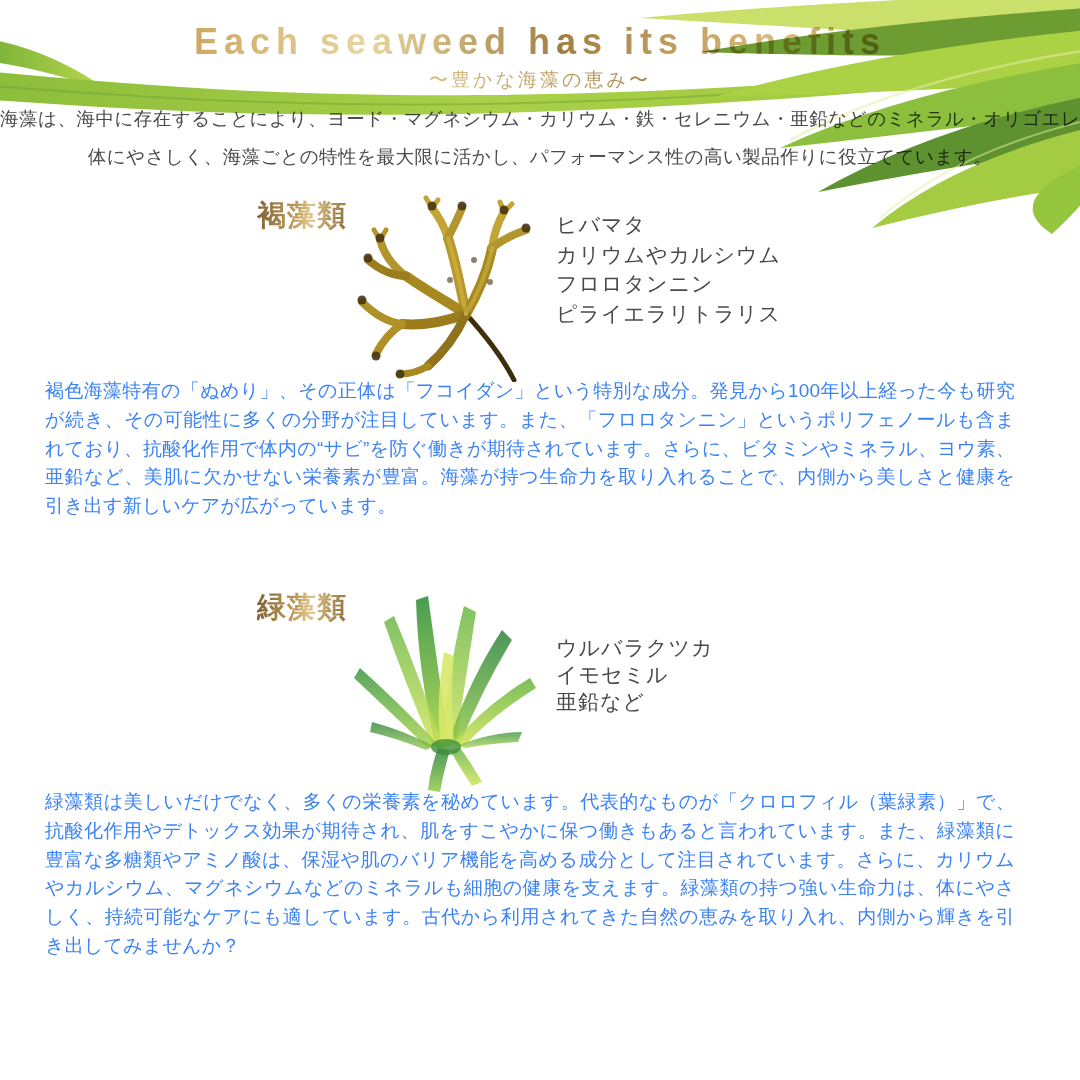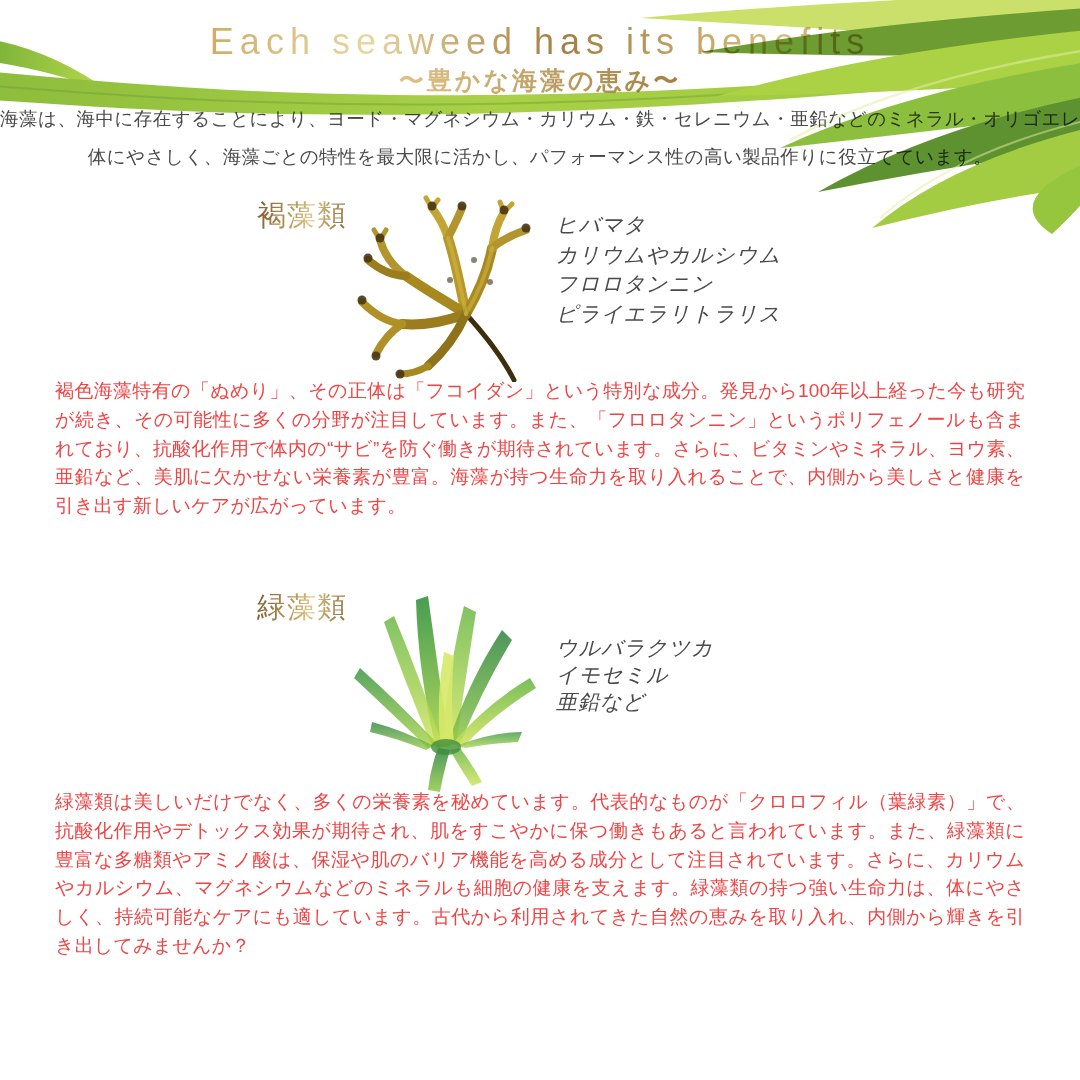--- a/index.html
+++ b/index.html
@@ -17,34 +17,34 @@
   .gold-soft{
     background:linear-gradient(94deg,#b28a46 0%,#e2c88c 35%,#9e7a3e 65%,#d3b272 100%);
     -webkit-background-clip:text;background-clip:text;color:transparent;
   }
   .gold-head{
     background:linear-gradient(100deg,#7c5c30 0%,#c3a05c 45%,#e0c689 58%,#8a6636 100%);
     -webkit-background-clip:text;background-clip:text;color:transparent;
   }
   
   .title-block{position:absolute;top:22px;left:0;width:1080px;text-align:center;mix-blend-mode:multiply;}
-  .title-en{font-size:36px;font-weight:normal;letter-spacing:6px;line-height:40px;}
-  .title-ja{font-size:25px;font-weight:bold;letter-spacing:3px;line-height:30px;margin-top:3px;}
+  .title-en{font-size:36px;font-weight:bold;letter-spacing:6px;line-height:40px;}
+  .title-ja{font-size:19px;font-weight:normal;letter-spacing:3px;line-height:30px;margin-top:3px;}
   
   .intro{position:absolute;top:100px;left:0;width:1080px;text-align:center;mix-blend-mode:multiply;}
   .intro div{font-size:18.5px;line-height:38px;white-space:nowrap;letter-spacing:0.5px;}
   
-  .sec-head{position:absolute;left:257px;font-size:29px;font-weight:normal;letter-spacing:1px;}
-  .species{position:absolute;left:556px;font-size:21px;letter-spacing:1px;font-style:italic;}
+  .sec-head{position:absolute;left:257px;font-size:29px;font-weight:bold;letter-spacing:1px;}
+  .species{position:absolute;left:556px;font-size:21px;letter-spacing:1px;}
   .species div{display:block;}
   .species.brown div{line-height:29.5px;}
   .species.green div{line-height:27px;}
   .para{
-    position:absolute;left:55px;width:970px;font-size:19px;line-height:28.8px;
-    text-align:justify;text-justify:inter-character;letter-spacing:0.2px;color:#ef4444;
+    position:absolute;left:45px;width:970px;font-size:19px;line-height:28.8px;
+    text-align:justify;text-justify:inter-character;letter-spacing:0.2px;color:#3b82f6;
   }
   .art{position:absolute;}
 </style>
 </head>
 <body>
 
 <div id="canvas">
 
   <svg class="deco" viewBox="0 0 1080 340" aria-hidden="true">
     <defs>

